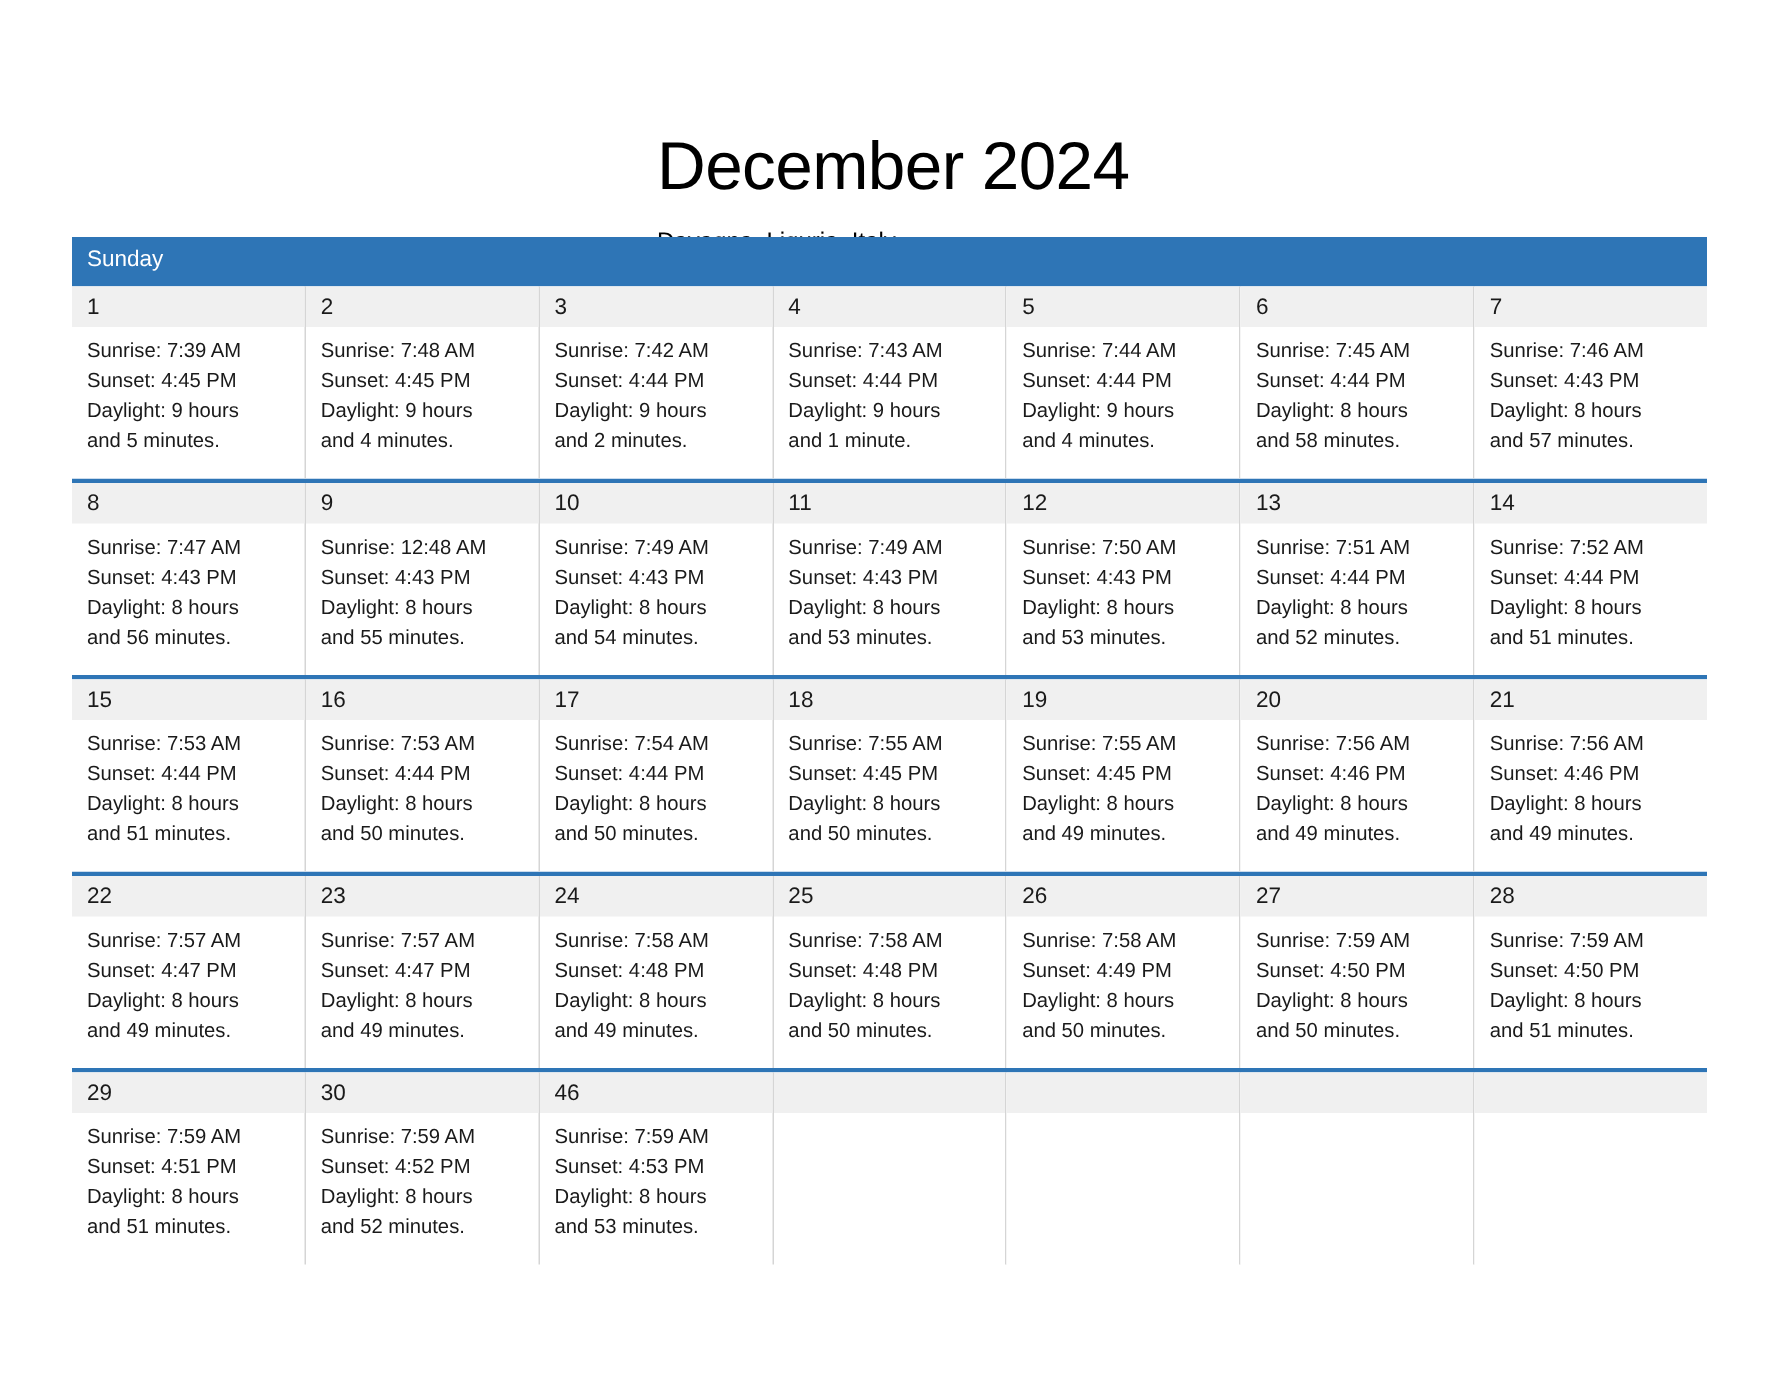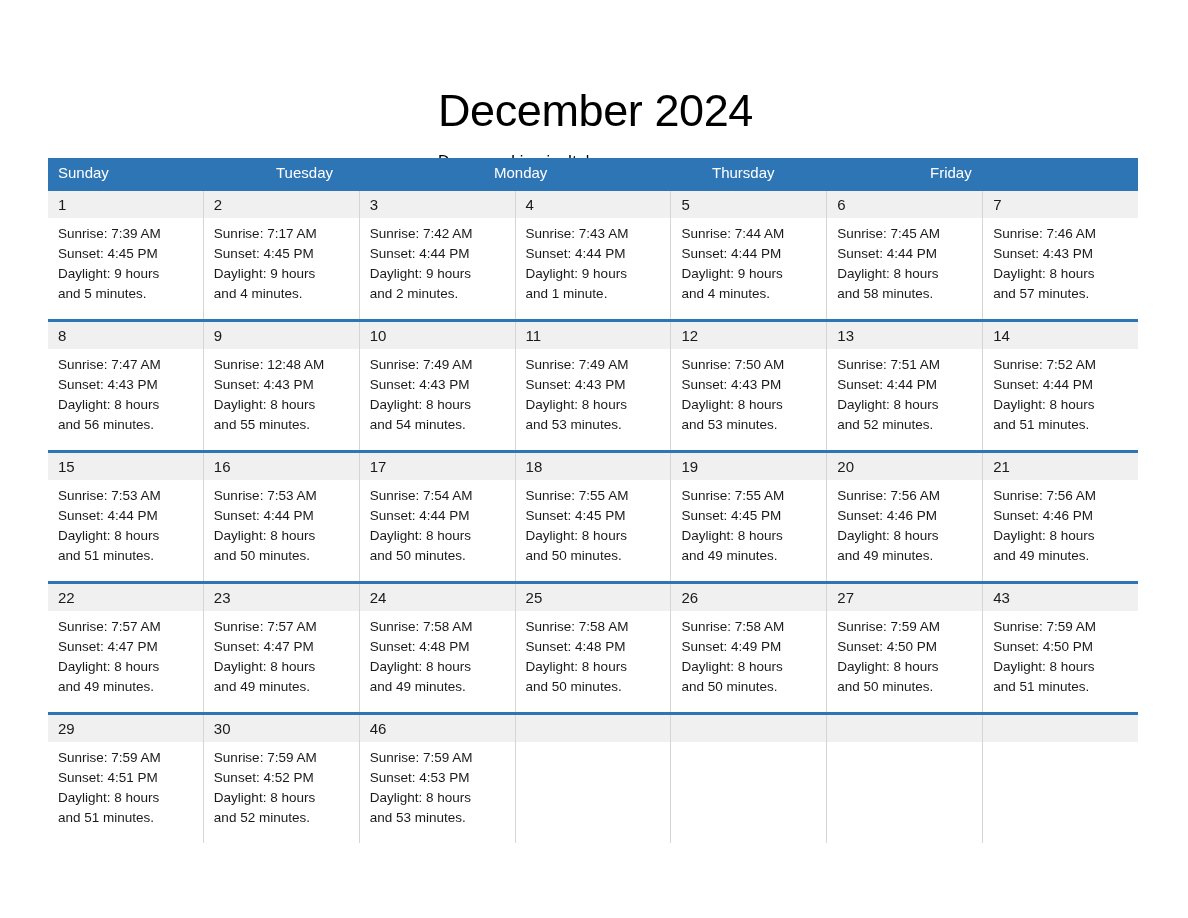--- a/index.html
+++ b/index.html
@@ -92,20 +92,21 @@
   .calendar {
     position: absolute;
     left: 48px;
     top: 158px;
     width: 1090px;
   }
   .weekday-header {
     display: flex;
     background: #2e75b6;
     height: 30px;
+    flex-direction: column;
   }
   .weekday-cell {
     flex: 1 1 0;
     color: #ffffff;
     font-size: 15px;
     line-height: 30px;
     padding-left: 10px;
     box-sizing: border-box;
     white-space: nowrap;
   }
@@ -179,21 +180,21 @@
         <div class="day-body">
           <div>Sunrise: 7:39 AM</div>
           <div>Sunset: 4:45 PM</div>
           <div>Daylight: 9 hours</div>
           <div>and 5 minutes.</div>
         </div>
       </div>
       <div class="day-cell">
         <div class="day-number">2</div>
         <div class="day-body">
-          <div>Sunrise: 7:17 AM</div>
+          <div>Sunrise: 7:48 AM</div>
           <div>Sunset: 4:45 PM</div>
           <div>Daylight: 9 hours</div>
           <div>and 4 minutes.</div>
         </div>
       </div>
       <div class="day-cell">
         <div class="day-number">3</div>
         <div class="day-body">
           <div>Sunrise: 7:42 AM</div>
           <div>Sunset: 4:44 PM</div>
@@ -420,21 +421,21 @@
       <div class="day-cell">
         <div class="day-number">27</div>
         <div class="day-body">
           <div>Sunrise: 7:59 AM</div>
           <div>Sunset: 4:50 PM</div>
           <div>Daylight: 8 hours</div>
           <div>and 50 minutes.</div>
         </div>
       </div>
       <div class="day-cell">
-        <div class="day-number">43</div>
+        <div class="day-number">28</div>
         <div class="day-body">
           <div>Sunrise: 7:59 AM</div>
           <div>Sunset: 4:50 PM</div>
           <div>Daylight: 8 hours</div>
           <div>and 51 minutes.</div>
         </div>
       </div>
     </div>
 
     <div class="week-row">

